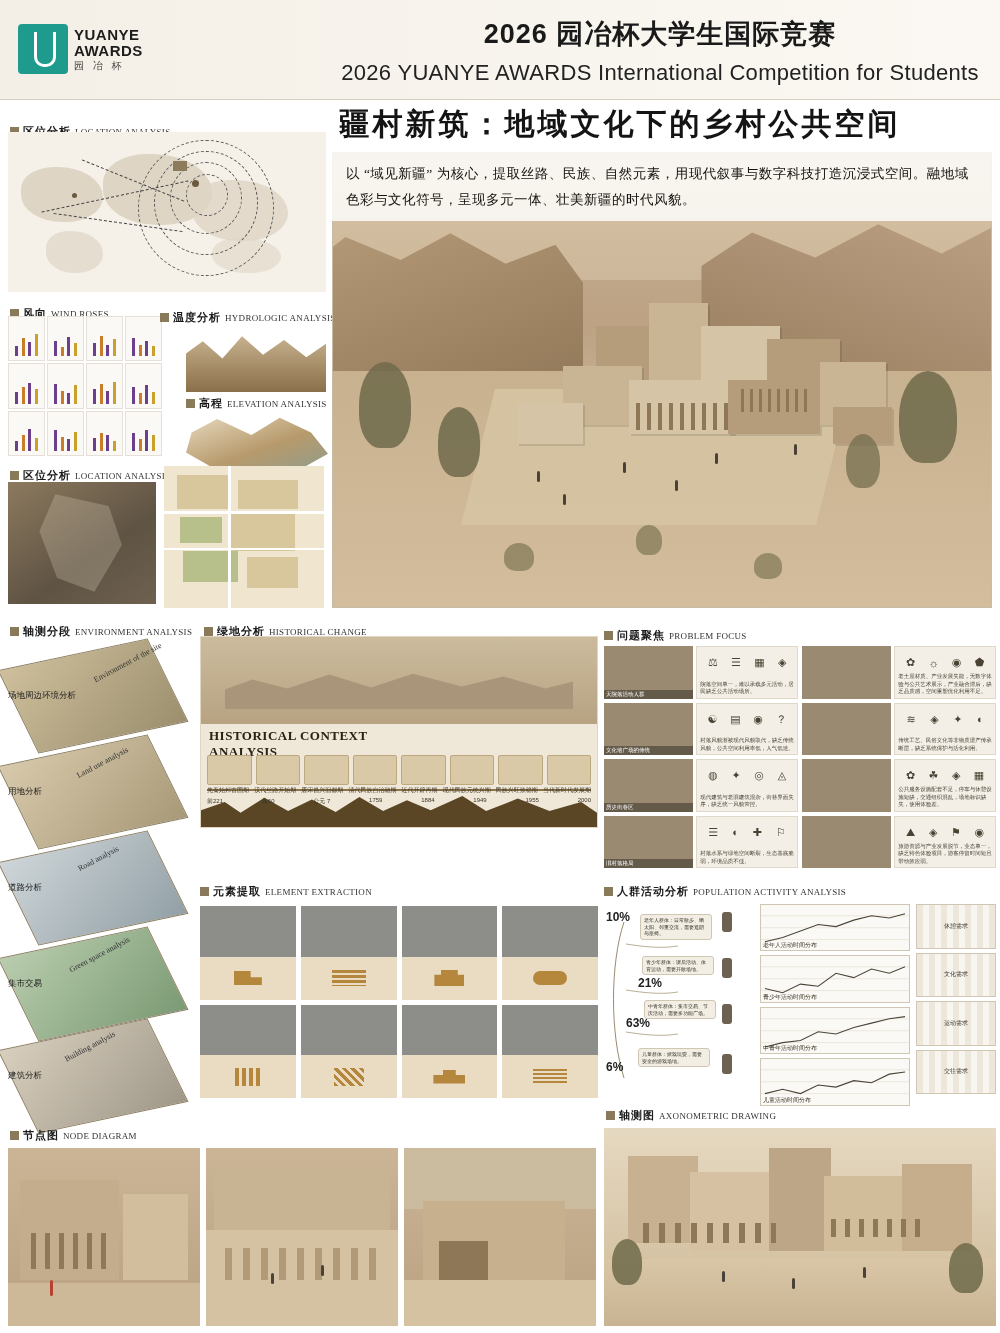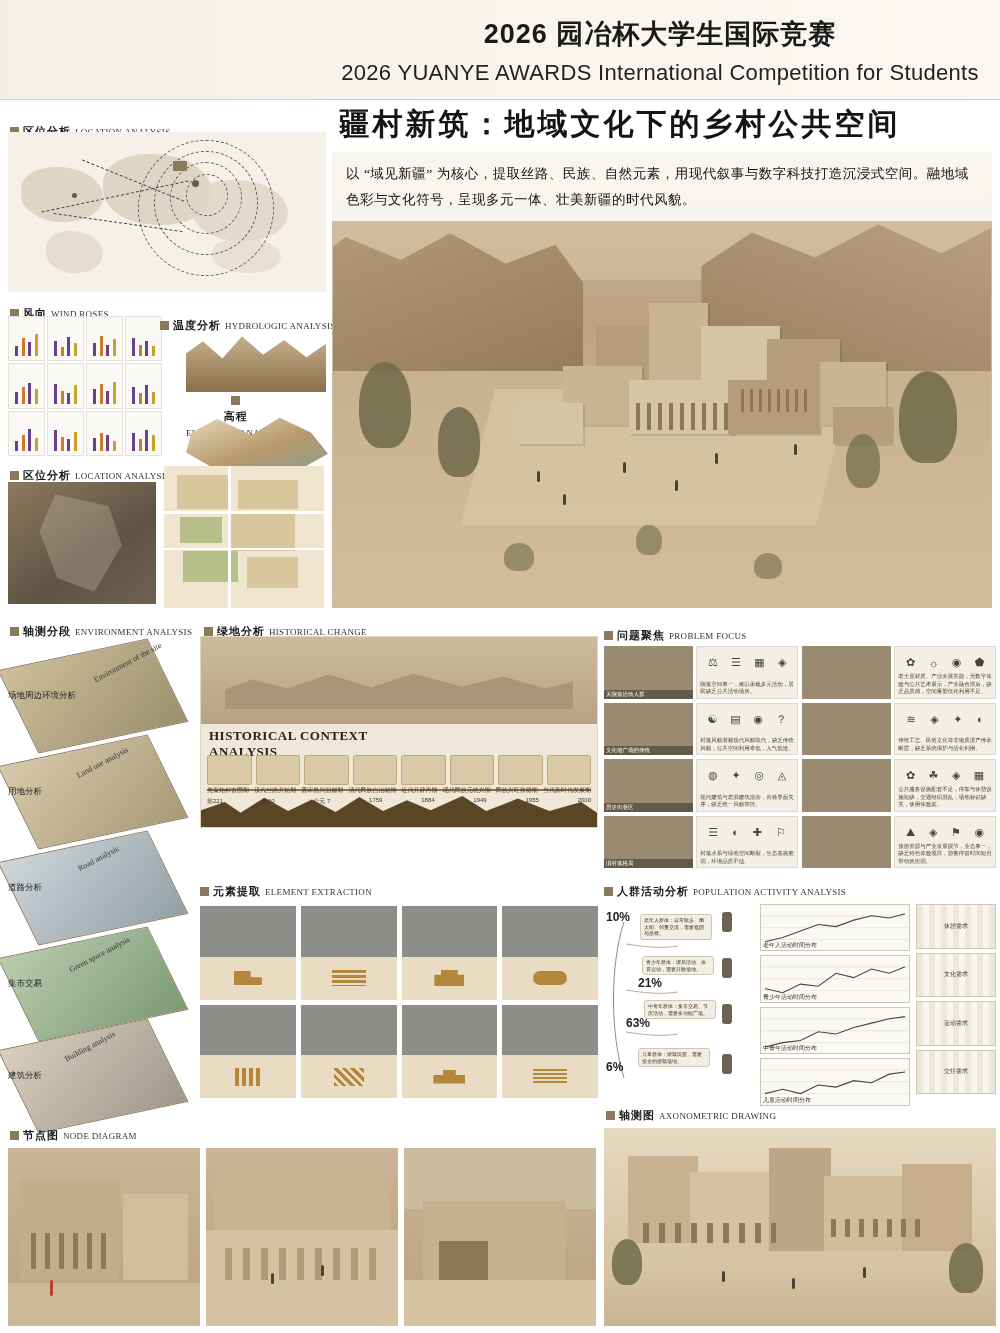--- a/index.html
+++ b/index.html
@@ -214,20 +214,28 @@
 
   .smalltext { font-size: 6px; color: #3c3527; }
   .vlabel { font-size: 8.5px; color: #1c1c1c; }
 </style>
 </head>
 <body>
 
 <div class="poster">
 
   <div class="header">
+    <div class="logo-box">
+      <div class="logo-mark"></div>
+      <div class="logo-text">
+        <div class="l1">YUANYE</div>
+        <div class="l2">AWARDS</div>
+        <div class="l3">园 冶 杯</div>
+      </div>
+    </div>
     <div class="title-block">
       <div class="title-cn">2026 园冶杯大学生国际竞赛</div>
       <div class="title-en">2026 YUANYE AWARDS International Competition for  Students</div>
     </div>
   </div>
 
   <div class="main-title">疆村新筑：地域文化下的乡村公共空间</div>
 
   <div class="sec-label" style="position:absolute;left:10px;top:124px;">
     <span class="sq"></span>
@@ -349,28 +357,28 @@
     <div class="wr">
         <div class="bars">
           <i style="height:70%"></i>
           <i style="height:45%;background:#c97c2a"></i>
           <i style="height:80%"></i>
           <i style="height:60%;background:#c9a12a"></i>
         </div>
       </div>
   </div>
 
-  <div class="sec-label" style="position:absolute;left:160px;top:318px;">
+  <div class="sec-label" style="position:absolute;left:160px;top:310px;">
     <span class="sq"></span>
     <span class="cn">温度分析</span>
     <span class="en">HYDROLOGIC ANALYSIS</span>
   </div>
   <div class="hydro"></div>
 
-  <div class="sec-label" style="position:absolute;left:186px;top:396px;flex-direction:column;">
+  <div class="sec-label" style="position:absolute;left:186px;top:396px;">
     <span class="sq"></span>
     <span class="cn">高程</span>
     <span class="en">ELEVATION ANALYSIS</span>
   </div>
   <div class="elev"></div>
 
   <div class="sec-label" style="position:absolute;left:10px;top:468px;">
     <span class="sq"></span>
     <span class="cn">区位分析</span>
     <span class="en">LOCATION ANALYSIS</span>

